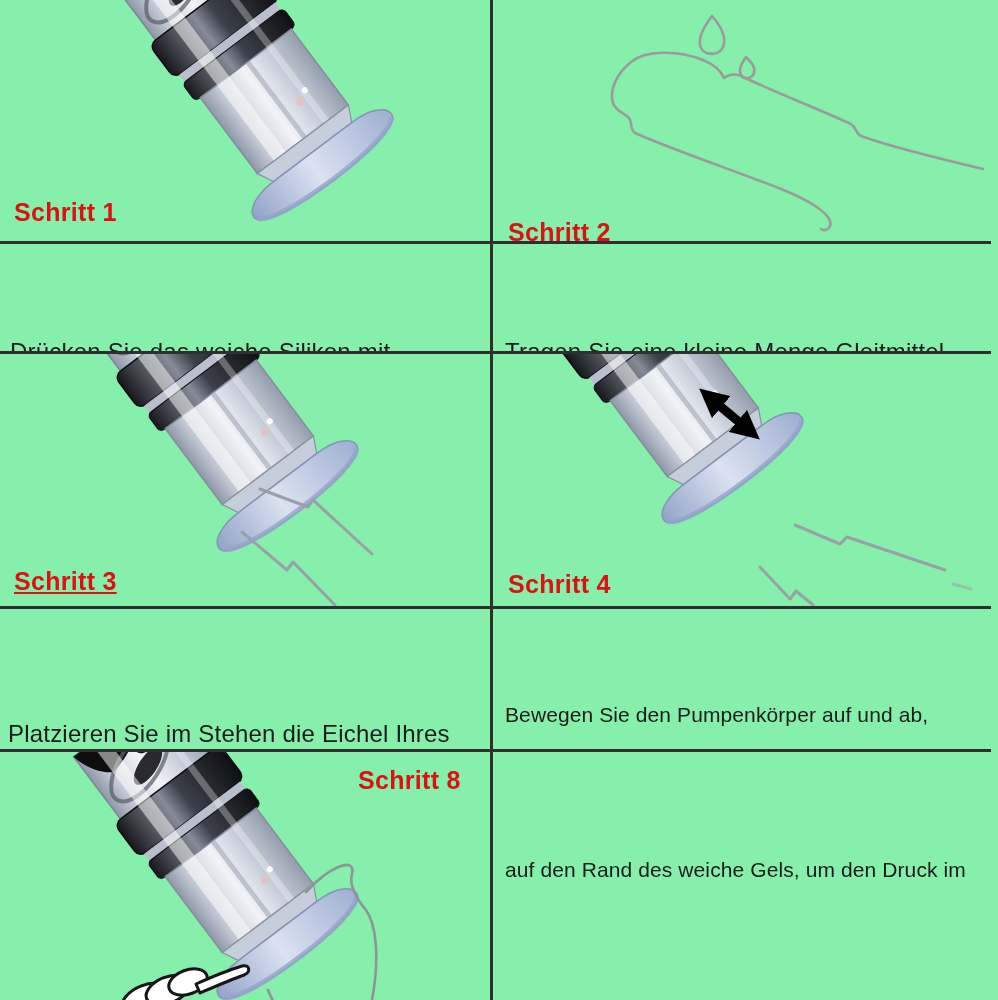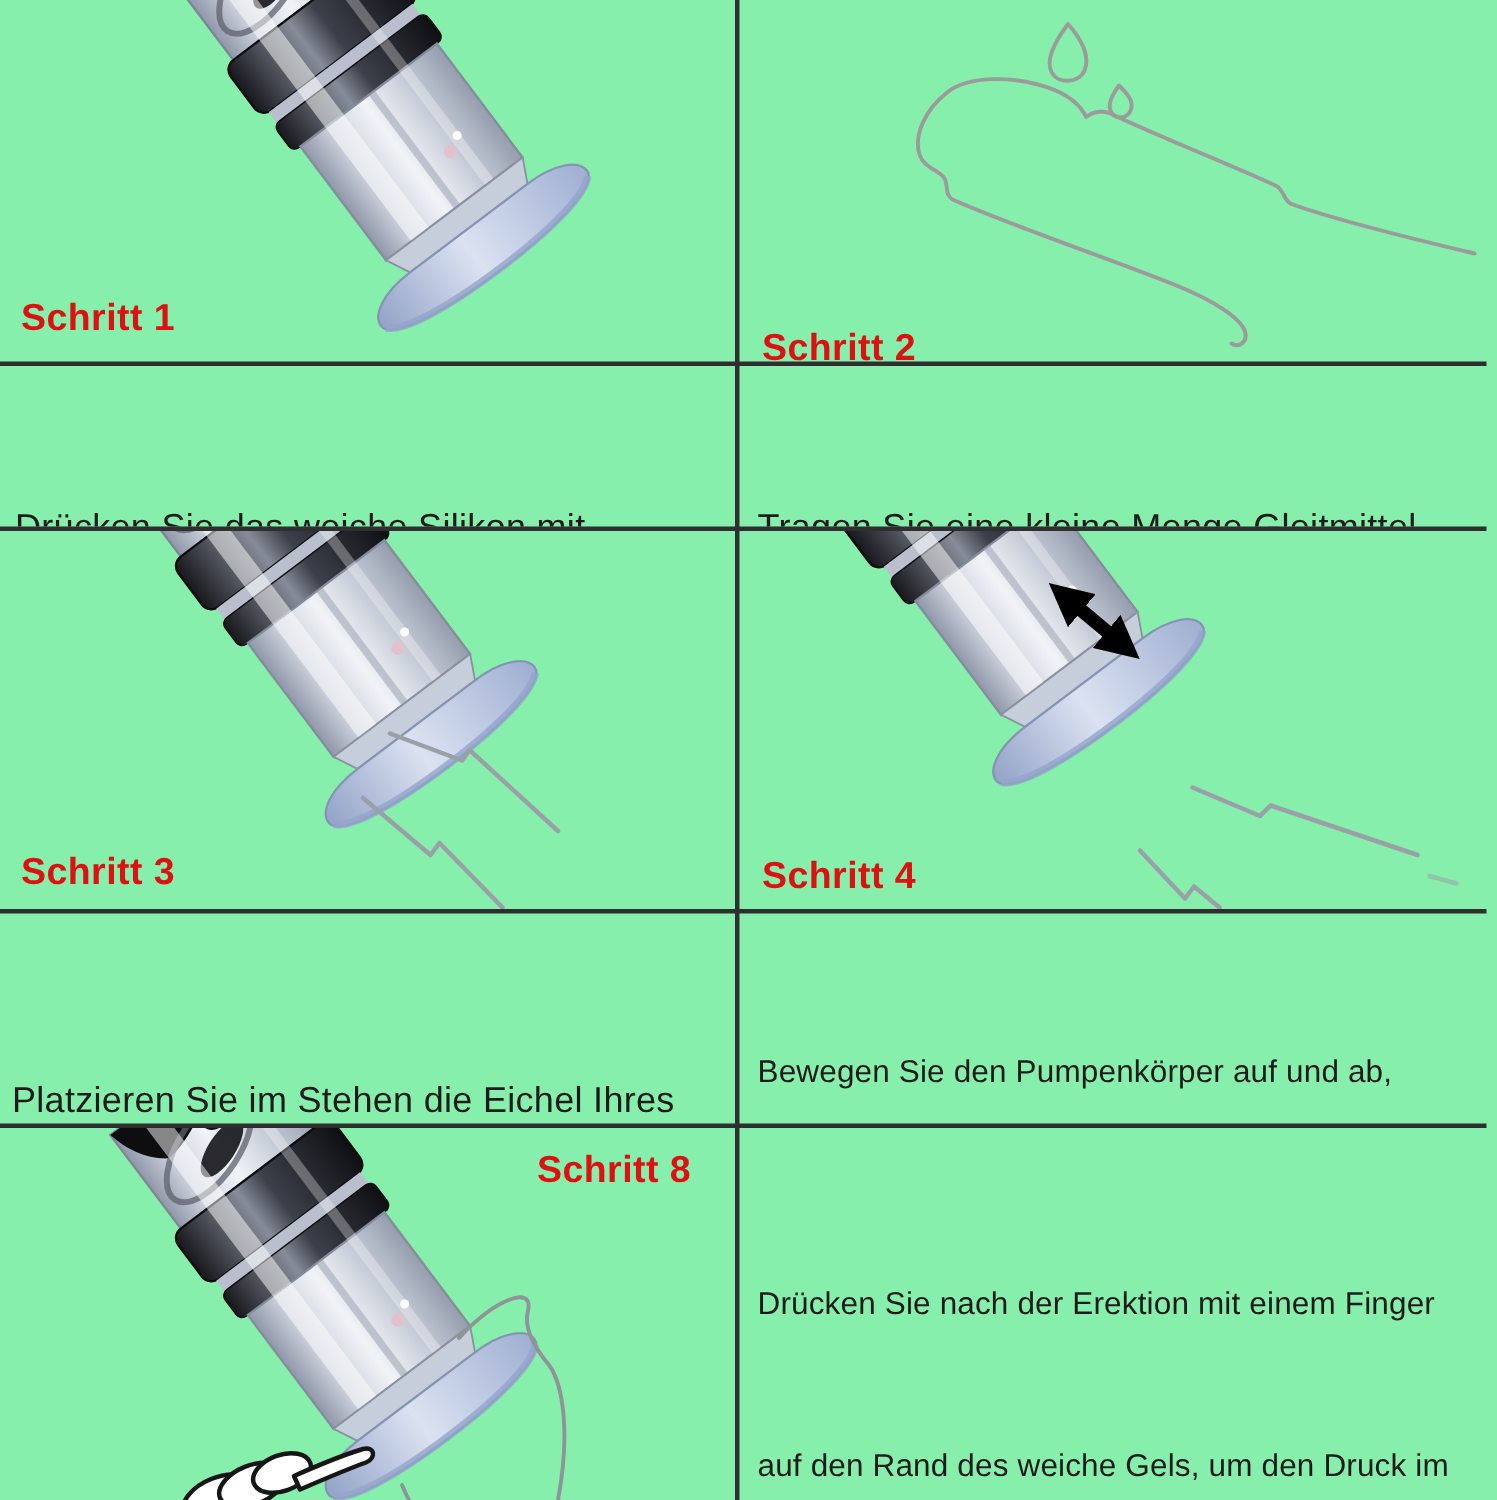--- a/index.html
+++ b/index.html
@@ -110,21 +110,21 @@
   </div>
 
   <div class="cell" style="left:0;top:354px;width:490px;height:252px">
     <svg class="figure-svg" width="490" height="252" viewBox="0 0 490 252">
       <use href="#pumpG" transform="translate(40,-20) rotate(-37)"></use>
       <g fill="none" stroke="#9aa0a8" stroke-width="3" stroke-linecap="round" stroke-linejoin="round">
         <path d="M260,135 L308,153 L313,146 L372,200"></path>
         <path d="M242,178 L287,216 L293,208 L335,251"></path>
       </g>
     </svg>
-    <div class="step-label" style="left: 14px; top: 213px; color: rgb(221, 17, 17);">Schritt 3</div>
+    <div class="step-label" style="left: 14px; top: 213px; color: rgb(221, 17, 17); text-decoration: underline;">Schritt 3</div>
   </div>
 
   <div class="cell" style="left:493px;top:354px;width:505px;height:252px">
     <svg class="figure-svg" width="505" height="252" viewBox="0 0 505 252">
       <use href="#pumpG" transform="translate(-8,-48) rotate(-37)"></use>
       <line x1="215" y1="42" x2="258" y2="78" stroke="#000" stroke-width="9" marker-start="url(#ah)" marker-end="url(#ah)"></line>
       <g fill="none" stroke="#9aa0a8" stroke-width="3" stroke-linecap="round" stroke-linejoin="round">
         <path d="M302,171 L347,190 L354,183 L452,216"></path>
         <path d="M267,213 L297,245 L303,237 L320,251"></path>
         <path d="M460,230 L478,235" opacity="0.55"></path>
@@ -159,21 +159,20 @@
         <ellipse cx="168" cy="238" rx="23" ry="13" transform="rotate(-22 168 238)"></ellipse>
         <ellipse cx="188" cy="230" rx="20" ry="12" transform="rotate(-20 188 230)"></ellipse>
         <path d="M196,232 C214,224 232,217 242,214 C250,212 251,220 244,223 C230,228 214,235 200,241 Z"></path>
       </g>
     </svg>
     <div class="step-label" style="left: 358px; top: 14px; color: rgb(221, 17, 17);">Schritt 8</div>
   </div>
 
   <div class="cell" style="left:493px;top:752px;width:505px;height:248px">
     <div class="tblock t-small5" style="left:12px;top:28px;width:490px">
-      <span class="tline">Drücken Sie nach der Erektion mit einem Finger</span>
       <span class="tline">auf den Rand des weiche Gels, um den Druck im</span>
       
       
       
     </div>
   </div>
 
 </div>
 
 </body></html>

